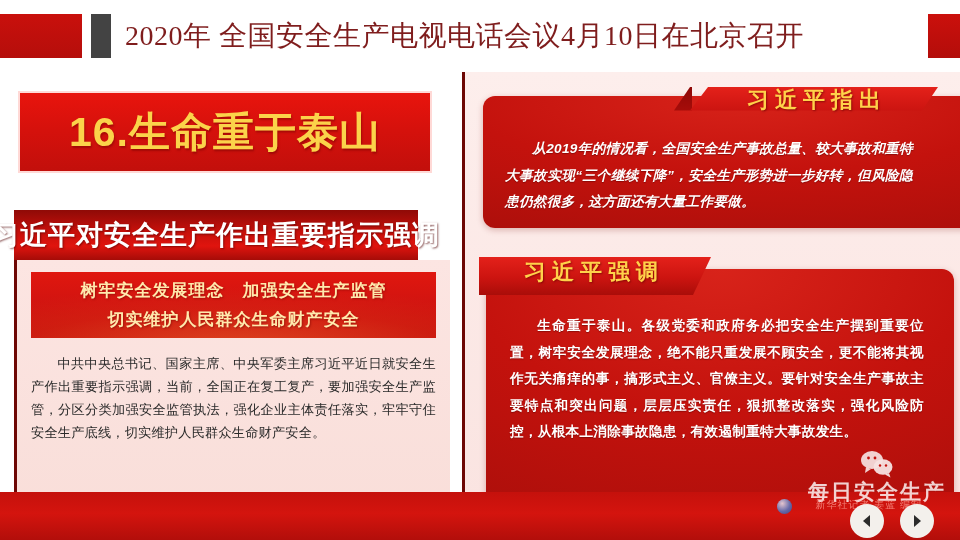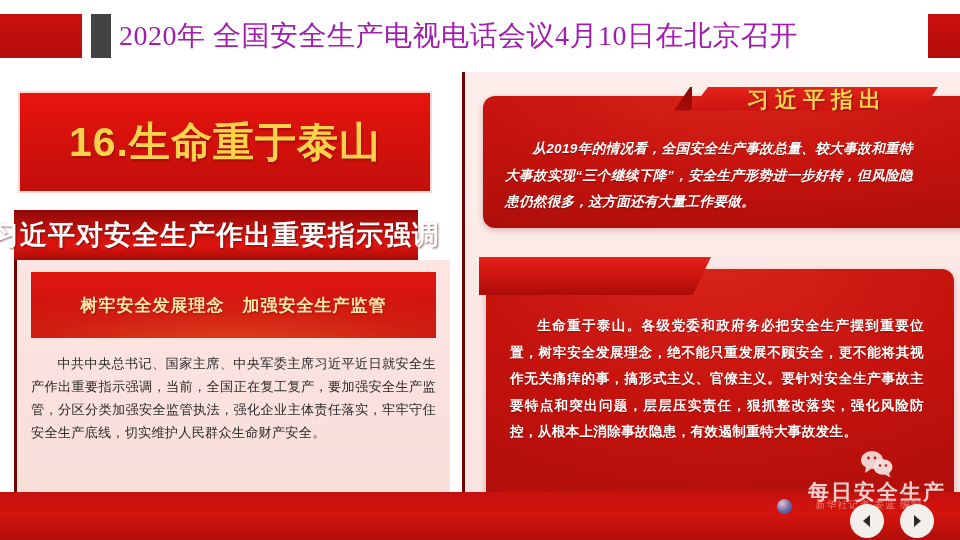--- a/index.html
+++ b/index.html
@@ -28,25 +28,25 @@
     width: 82px; height: 44px;
     margin-left: 0px;
     background: linear-gradient(180deg, #c9100c 0%, #b50e0b 100%);
   }
   #header-gray-block {
     width: 20px; height: 44px;
     margin-left: 9px;
     background: #434343;
   }
   #header-title {
-    margin-left: 8px;
+    margin-left: 14px;
     font-family: "Liberation Serif", "DejaVu Serif", serif;
     font-size: 28px;
     font-weight: 400;
-    color: #a21caf;
+    color: #7f1d1d;
     white-space: nowrap;
     letter-spacing: 0.5px;
   }
   #header-right-red {
     position: absolute;
     right: 0; top: 14px;
     width: 32px; height: 44px;
     background: linear-gradient(180deg, #cb100c 0%, #b30d0a 100%);
   }
 
@@ -63,21 +63,21 @@
     position: absolute;
     left: 0; top: 0;
     width: 462px; height: 468px;
     background: #ffffff;
     overflow: hidden;
   }
 
   #title-banner {
     position: absolute;
     left: 18px; top: 19px;
-    width: 414px; height: 102px;
+    width: 414px; height: 82px;
     background: linear-gradient(180deg, #e8140d 0%, #d5110c 48%, #c20f0b 100%);
     border: 2px solid #ffd9d6;
     box-sizing: border-box;
     display: flex;
     align-items: center;
     justify-content: center;
   }
   #title-banner-text {
     color: #fbd34a;
     font-size: 41px;
@@ -300,20 +300,21 @@
       <div id="title-banner-text">16.生命重于泰山</div>
     </div>
 
     <div id="subhead-bar">
       <div id="subhead-text">习近平对安全生产作出重要指示强调</div>
     </div>
 
     <div id="left-body">
       <div id="slogan-box">
         <div class="slogan-line">树牢安全发展理念　加强安全生产监管</div>
+        <div class="slogan-line">切实维护人民群众生命财产安全</div>
       </div>
       <div id="left-paragraph">中共中央总书记、国家主席、中央军委主席习近平近日就安全生产作出重要指示强调，当前，全国正在复工复产，要加强安全生产监管，分区分类加强安全监管执法，强化企业主体责任落实，牢牢守住安全生产底线，切实维护人民群众生命财产安全。</div>
     </div>
 
   </div>
 
   <div id="divider"></div>
 
   <div id="right-col">
 
@@ -323,20 +324,23 @@
     <div id="ribbon-1-tail"></div>
     <div id="ribbon-1-shade"></div>
     <div id="ribbon-1-text-wrap">
       <div class="ribbon-text">习近平指出</div>
     </div>
 
     <div class="quote-card" id="card-2">
       <div class="card-text" id="card-2-text">生命重于泰山。各级党委和政府务必把安全生产摆到重要位置，树牢安全发展理念，绝不能只重发展不顾安全，更不能将其视作无关痛痒的事，搞形式主义、官僚主义。要针对安全生产事故主要特点和突出问题，层层压实责任，狠抓整改落实，强化风险防控，从根本上消除事故隐患，有效遏制重特大事故发生。</div>
     </div>
     <div id="ribbon-2b"></div>
+    <div id="ribbon-2-text">
+      <div class="ribbon-text">习近平强调</div>
+    </div>
 
   </div>
 
 </div>
 
 <div id="bottom-band"></div>
 
 <div id="watermark">
   <div id="wechat-icon">
     <svg width="34" height="28" viewBox="0 0 34 28" aria-hidden="true">

